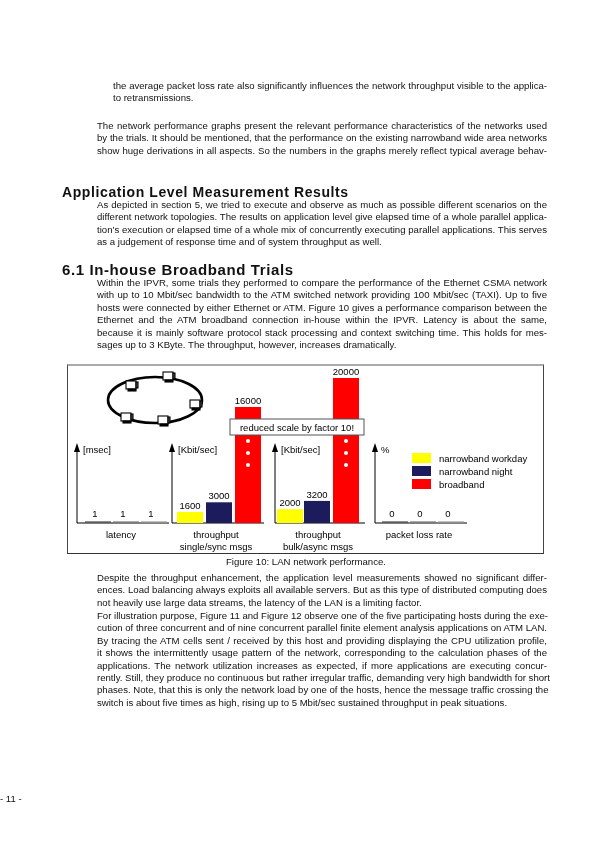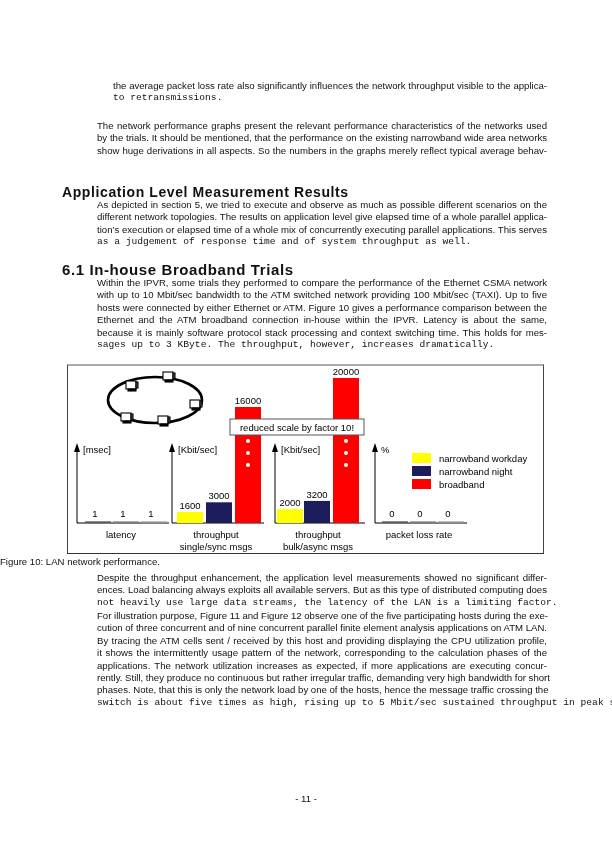--- a/index.html
+++ b/index.html
@@ -1,27 +1,27 @@
 <!DOCTYPE html>
 <html><head>
 <meta charset="utf-8">
 <style>
   html, body { margin:0; padding:0; background:#ffffff; }
   body { width:612px; height:866px; position:relative; overflow:hidden;
          font-family:"Liberation Sans", sans-serif; color:#111; }
   .p { position:absolute; font-size:9.6px; line-height:12.4px; text-align:justify; }
   .p span.line { display:block; white-space:nowrap; text-align-last:justify;padding-left:35px; }
-  .p span.line.last { text-align-last:left;font-family:Liberation Mono, monospace; }
+  .p span.line.last { text-align-last:left; }
   .h { position:absolute; font-size:14px; font-weight:bold; letter-spacing:0.6px; }
   .fig { position:absolute; left:67px; top:364px; width:477px; height:190px;
          border-left:1px solid #444; border-right:1.5px solid #444; border-bottom:1.5px solid #333;
          border-top:2px solid #aaa; box-sizing:border-box; }
   svg text { font-family:"Liberation Sans", sans-serif; }
-  .caption { position:absolute; left:0; width:612px; top:556px; font-size:9.6px; }
-  .pagenum { position:absolute; left:0; width:612px; top:793px; text-align:center; font-size:9.6px; }
+  .caption { position:absolute; left:0; width:612px; top:556px; text-align:center; font-size:9.6px; }
+  .pagenum { position:absolute; left:0; width:612px; top:793px; font-size:9.6px; }
 </style>
 </head>
 <body>
 
 <div class="p" style="left:78px; top:80px; width:469px;">
     <span class="line">the average packet loss rate also significantly influences the network throughput visible to the applica-</span>
     <span class="line last">to retransmissions.</span>
   </div>
 
 <div class="p" style="left:62px; top:120px; width:485px;">

